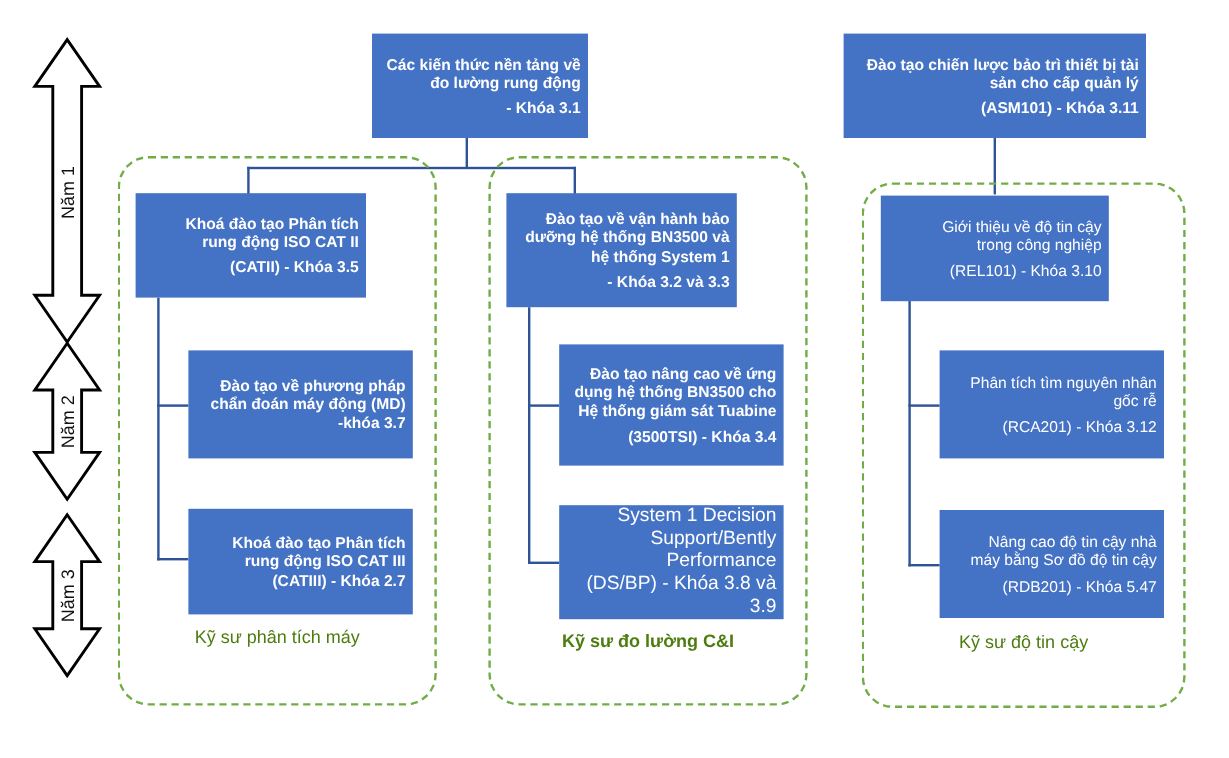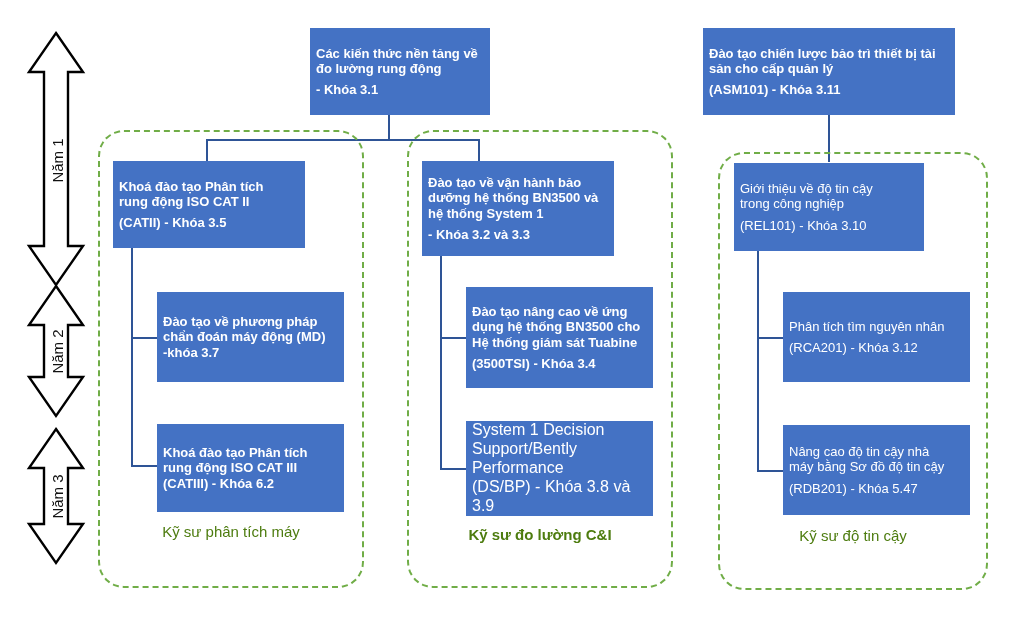--- a/index.html
+++ b/index.html
@@ -9,21 +9,21 @@
 
   
   .box{
     position:absolute;
     background:#4472C4;
     color:#ffffff;
     display:flex;
     flex-direction:column;
     align-items:center;
     justify-content:center;
-    text-align:left;
+    text-align:right;
     box-sizing:border-box;
     padding:4px 6px;
     line-height:1.18;
   }
   .box .l{display:block;width:100%;}
   .box.bold{font-weight:bold;}
   .box.bold .l{font-weight:bold;}
   .gap{height:6px;}
 
   
@@ -135,21 +135,21 @@
 
   <div class="box bold" style="left:157px;top:292px;width:187px;height:90px;font-size:13px;">
     <span class="l">Đào tạo về phương pháp</span>
     <span class="l">chẩn đoán máy động (MD)</span>
     <span class="l">-khóa 3.7</span>
   </div>
 
   <div class="box bold" style="left:157px;top:424px;width:187px;height:88px;font-size:13px;">
     <span class="l">Khoá đào tạo Phân tích</span>
     <span class="l">rung động ISO CAT III</span>
-    <span class="l">(CATIII) - Khóa 6.2</span>
+    <span class="l">(CATIII) - Khóa 2.7</span>
   </div>
 
   <div class="group-label" style="left:98px;top:523px;width:266px;">Kỹ sư phân tích máy</div>
 
   <div class="box bold" style="left:422px;top:161px;width:192px;height:95px;font-size:13px;">
     <span class="l">Đào tạo về vận hành bảo</span>
     <span class="l">dưỡng hệ thống BN3500 và</span>
     <span class="l">hệ thống System 1</span>
     <span class="gap"></span>
     <span class="l">- Khóa 3.2 và 3.3</span>
@@ -175,20 +175,21 @@
 
   <div class="box" style="left:734px;top:163px;width:190px;height:88px;font-size:13px;">
     <span class="l">Giới thiệu về độ tin cậy</span>
     <span class="l">trong công nghiệp</span>
     <span class="gap"></span>
     <span class="l">(REL101) - Khóa 3.10</span>
   </div>
 
   <div class="box" style="left:783px;top:292px;width:187px;height:90px;font-size:13px;">
     <span class="l">Phân tích tìm nguyên nhân</span>
+    <span class="l">gốc rễ</span>
     <span class="gap"></span>
     <span class="l">(RCA201) - Khóa 3.12</span>
   </div>
 
   <div class="box" style="left:783px;top:425px;width:187px;height:90px;font-size:13px;">
     <span class="l">Nâng cao độ tin cậy nhà</span>
     <span class="l">máy bằng Sơ đồ độ tin cậy</span>
     <span class="gap"></span>
     <span class="l">(RDB201) - Khóa 5.47</span>
   </div>

